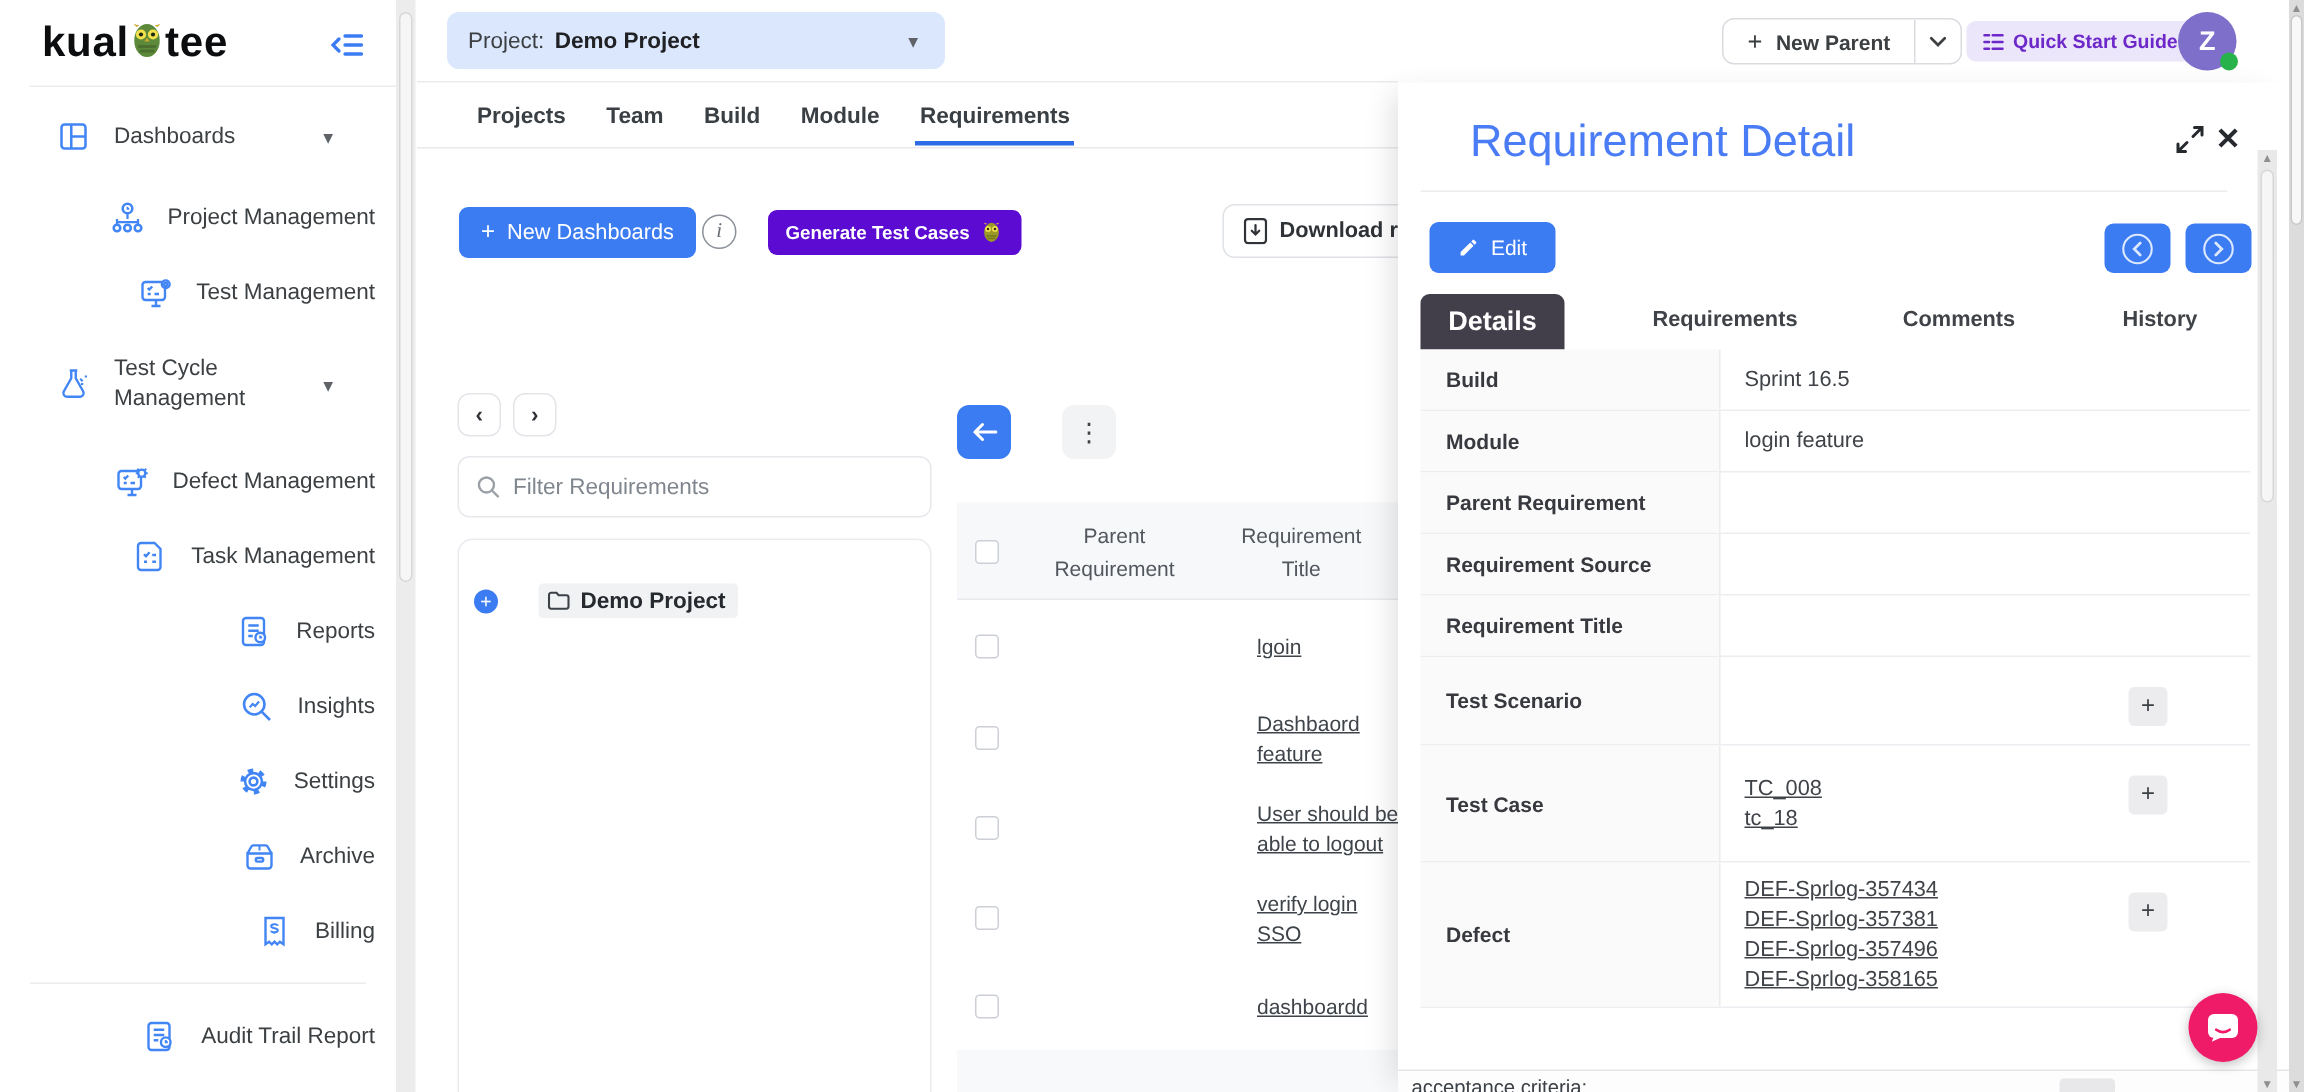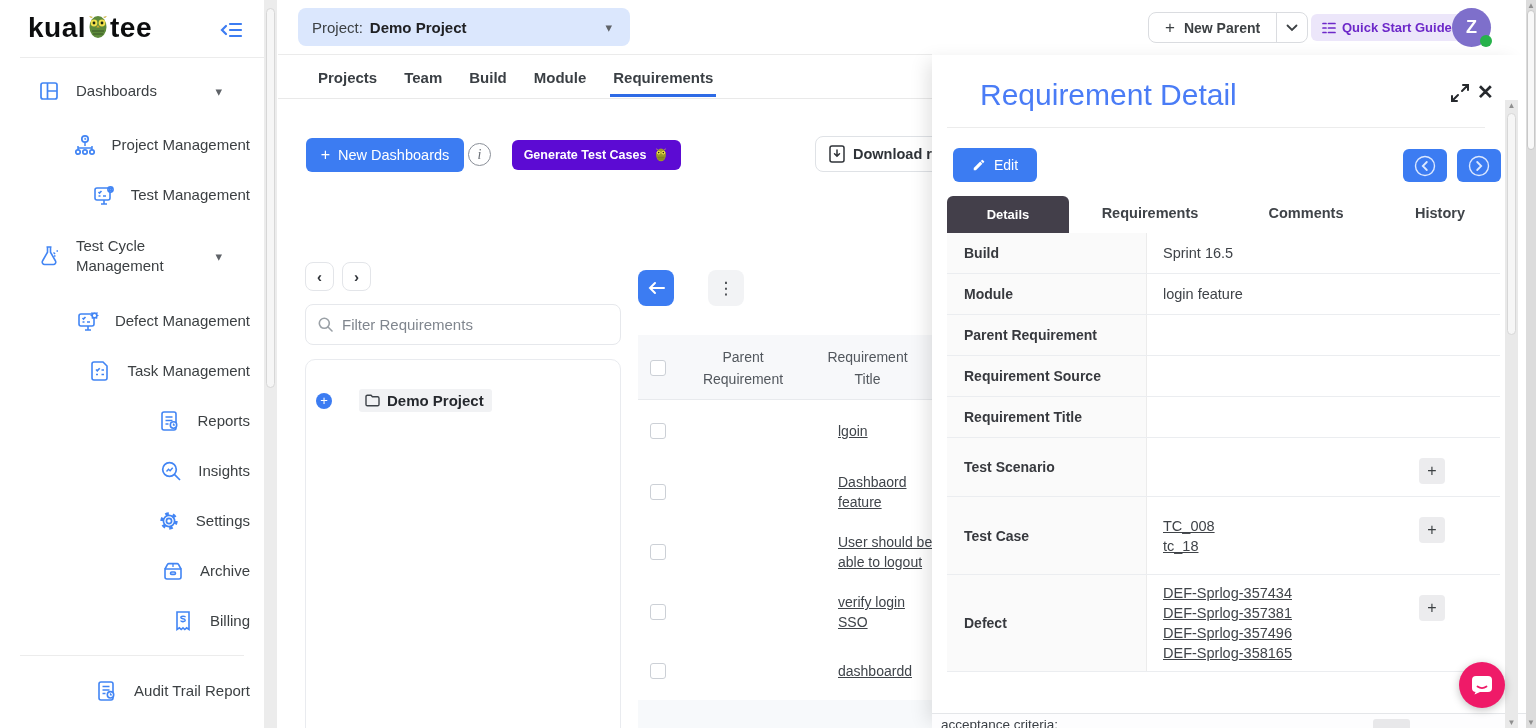--- a/index.html
+++ b/index.html
@@ -84,21 +84,21 @@
 
   
   .panel{position:absolute;left:932px;top:55px;width:594px;height:673px;background:#fff;box-shadow:-10px 0 18px -6px rgba(0,0,0,.12);z-index:20;overflow:hidden;}
   .ptitle{position:absolute;left:20px;top:23px;font-size:30px;color:var(--title-blue);font-weight:500;margin-left:28px;}
   .pexpand{position:absolute;left:518px;top:28px;width:20px;height:20px;cursor:pointer;}
   .pclose{position:absolute;left:545px;top:25px;font-size:20px;color:#26292d;font-weight:700;cursor:pointer;}
   .pdiv{position:absolute;left:15px;top:72px;width:538px;height:1px;background:#ececec;}
   .editbtn{left:21px;top:93px;width:84px;height:34px;font-size:14px;gap:8px;}
   .navsq{position:absolute;top:94px;width:44px;height:33px;background:var(--accent);border-radius:6px;display:flex;align-items:center;justify-content:center;cursor:pointer;}
   .ptabs{position:absolute;left:0;top:141px;width:100%;height:37px;}
-  .ptab-active{position:absolute;left:15px;top:0;width:122px;height:37px;background:var(--darktab);border-radius:6px 6px 0 0;color:#fff;font-size:13px;font-weight:700;display:flex;align-items:center;justify-content:center;cursor:pointer;}
+  .ptab-active{position:absolute;left:15px;top:0;width:96px;height:37px;background:var(--darktab);border-radius:6px 6px 0 0;color:#fff;font-size:18px;font-weight:700;display:flex;align-items:center;justify-content:center;cursor:pointer;}
   .ptab{position:absolute;top:9px;font-size:14.5px;font-weight:700;color:#3f4348;cursor:pointer;text-align:center;width:120px;}
   .dtable{position:absolute;left:15px;top:178px;width:553px;}
   .drow{display:flex;border-bottom:1px solid #ebedf0;position:relative;}
   .dlabel{width:200px;background:#fafafa;border-right:1px solid #ececec;display:flex;align-items:center;padding-left:17px;font-size:14px;font-weight:700;color:#37393e;}
   .dvalue{flex:1;display:flex;flex-direction:column;justify-content:center;padding-left:16px;font-size:14.5px;color:#3f4348;line-height:20px;}
   .h41{height:41px;} .h59{height:59px;} .h78{height:78px;} .h97{height:97px;}
   .dlink{color:#3f4348;text-decoration:underline;cursor:pointer;line-height:20px;}
   .addbtn{position:absolute;right:55px;top:20px;width:26px;height:26px;background:#ececee;border-radius:4px;color:#3c4043;font-size:16px;display:flex;align-items:center;justify-content:center;cursor:pointer;}
   .pfoot{position:absolute;left:0;top:658px;width:100%;height:15px;border-top:1px solid #e4e6e9;background:#fdfdfe;}
   .pfoot span{position:absolute;left:9px;top:3px;font-size:13.5px;color:#3b4046;}

